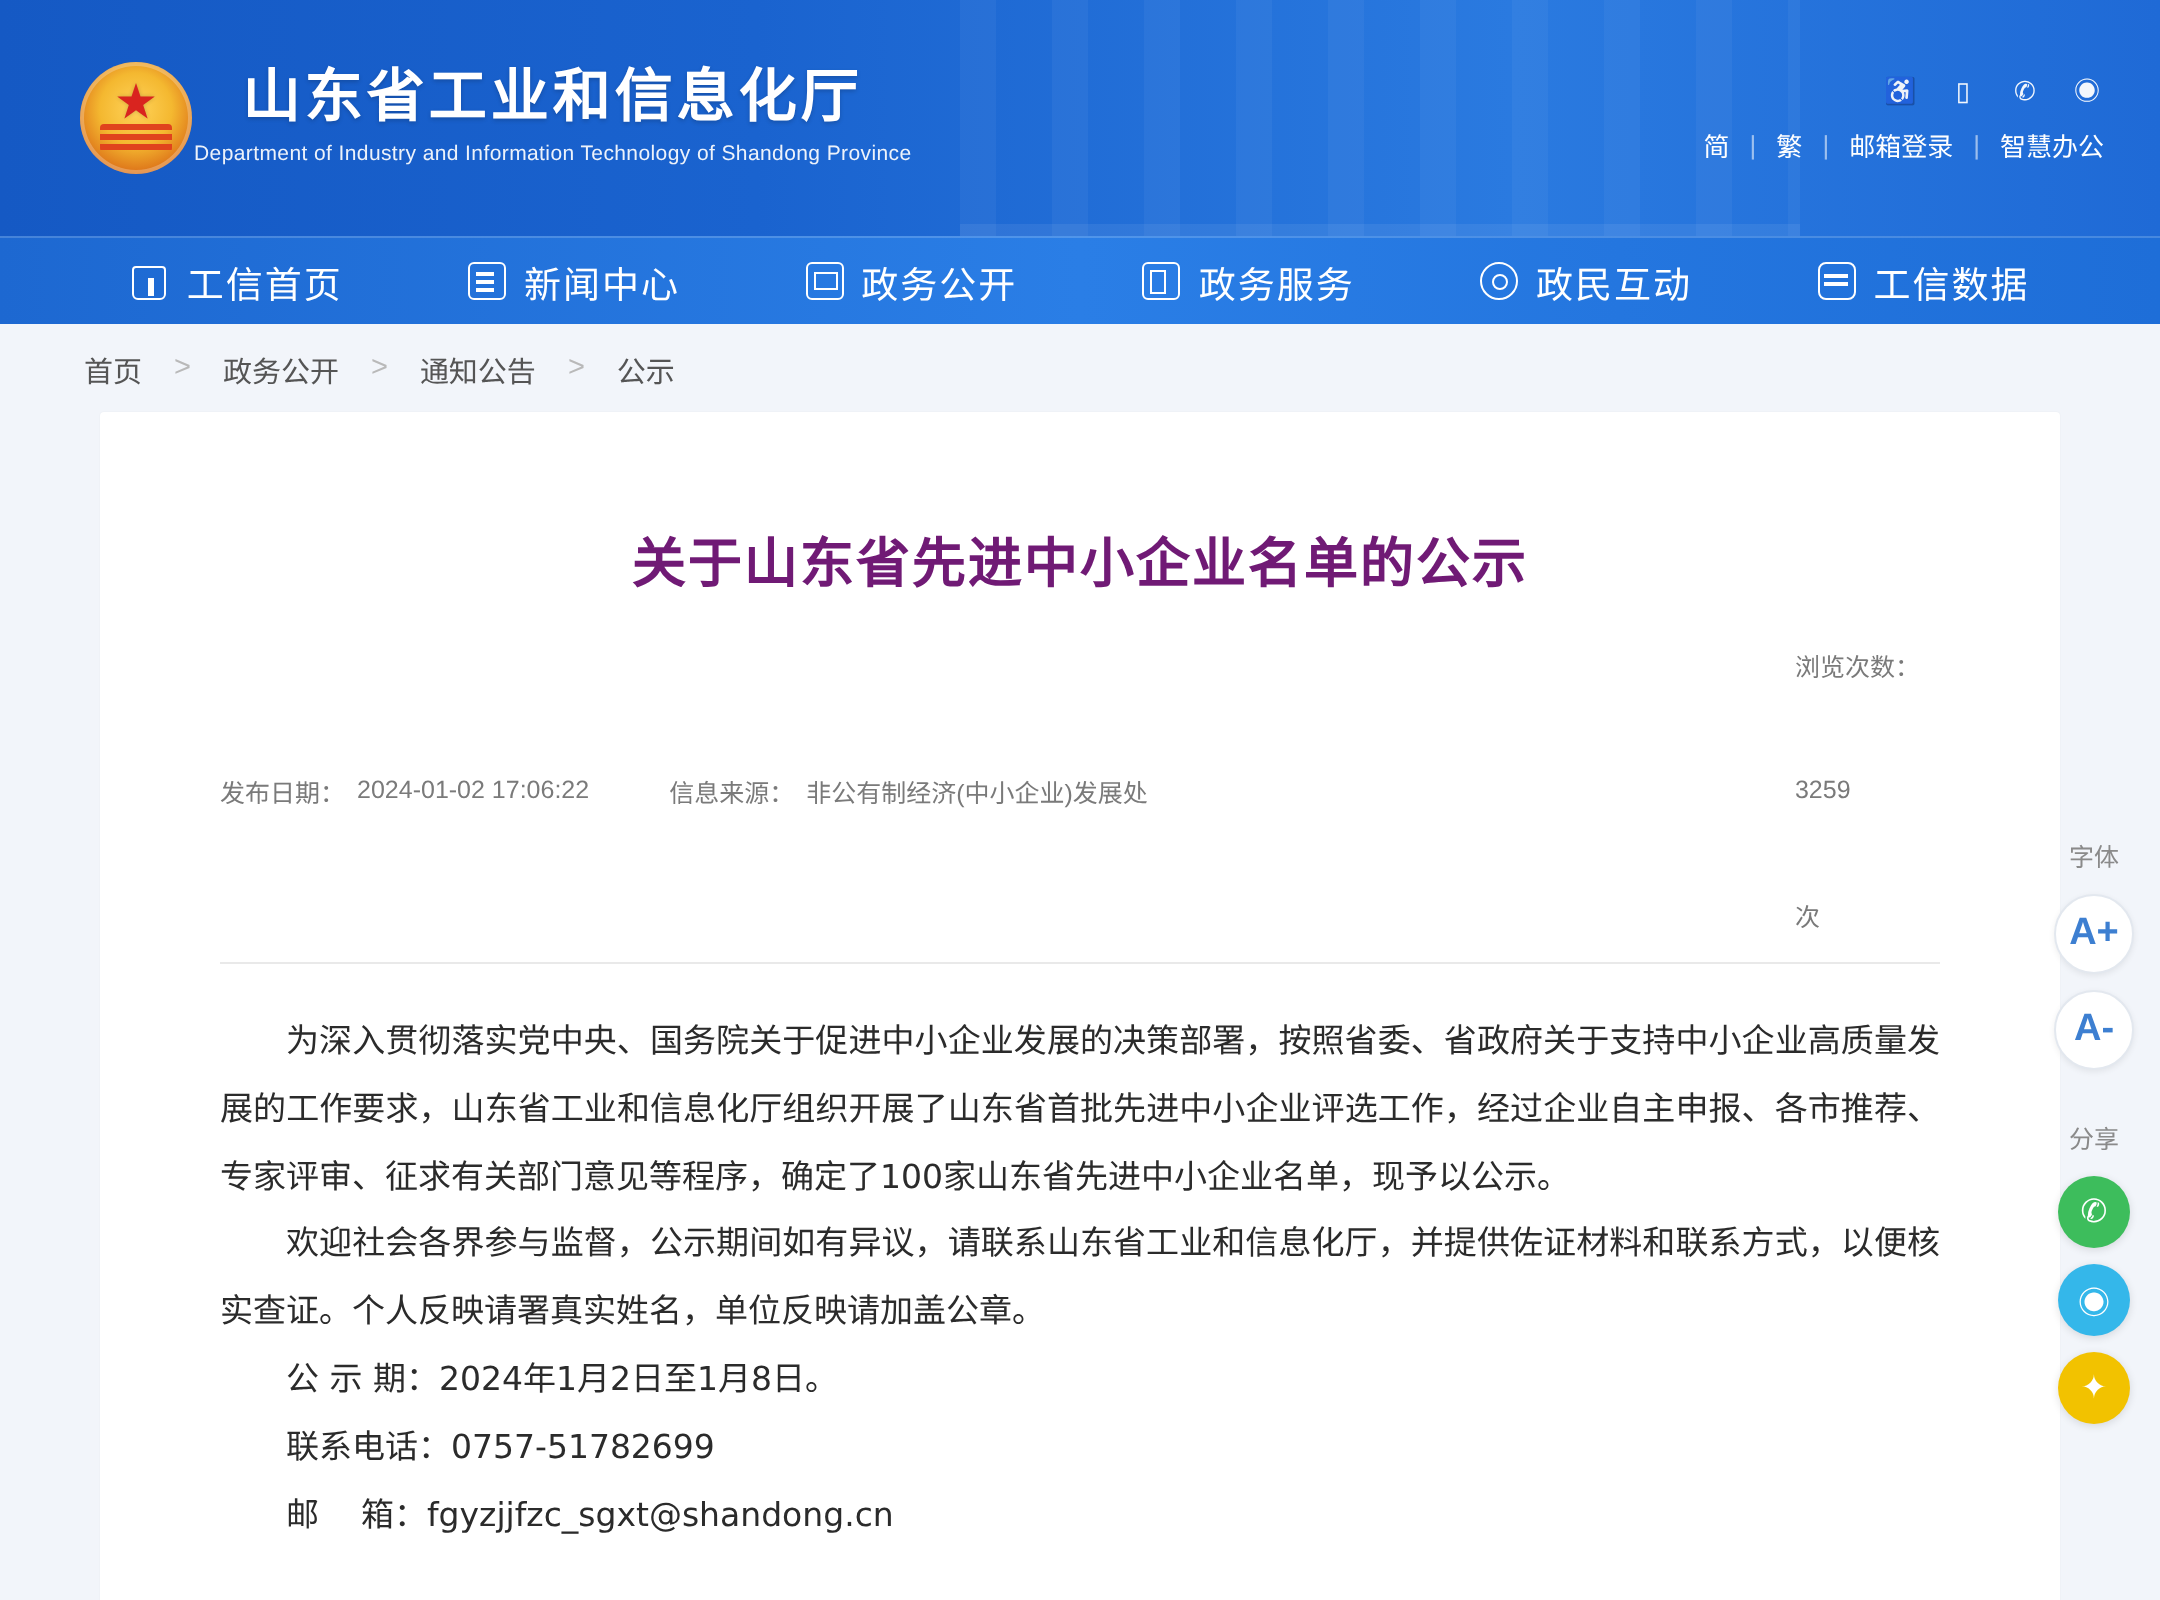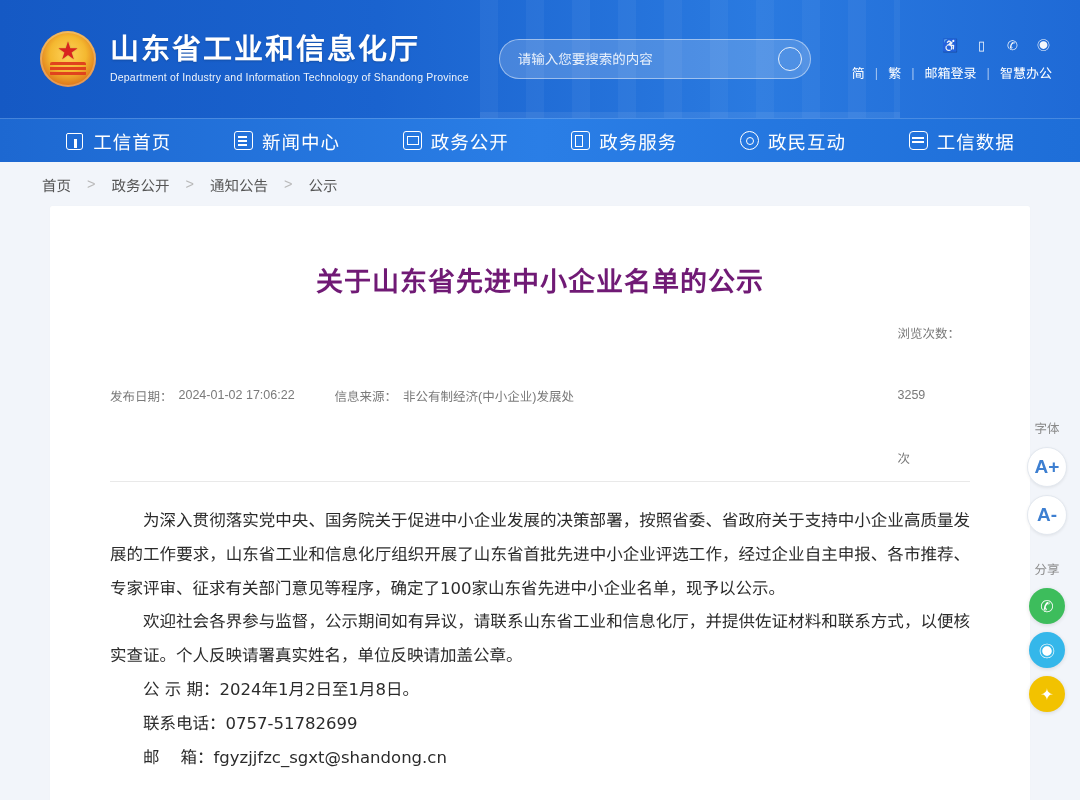--- a/index.html
+++ b/index.html
@@ -26,21 +26,21 @@
       repeating-linear-gradient(90deg, rgba(255,255,255,.06) 0 18px, transparent 18px 46px);
     opacity: .7;
     pointer-events: none;
   }
   .header-inner {
     position: relative; z-index: 2;
     display: flex; align-items: center;
     height: 100%;
     padding: 0 22px 0 40px;
   }
-  .logo-block { display: flex; align-items: center; gap: 14px; }
+  .logo-block { display: flex; align-items: center; gap: 1px; text-align: center; }
   .emblem {
     width: 56px; height: 56px; border-radius: 50%;
     background: radial-gradient(circle at 50% 42%, #ffd35a 0%, #f4b830 42%, #e07c1c 70%, #c8501a 100%);
     position: relative;
     box-shadow: 0 0 0 2px rgba(255,255,255,.25) inset;
     flex: none;
   }
   .emblem::before {
     content: "★";
     position: absolute; left: 0; right: 0; top: 4px;
@@ -233,24 +233,20 @@
 <div class="header">
   <div class="header-inner">
     <div class="logo-block">
       <div class="emblem"></div>
       <div class="site-title">
         <div class="cn">山东省工业和信息化厅</div>
         <div class="en">Department of Industry and Information Technology of Shandong Province</div>
       </div>
     </div>
 
-    <div class="search-box">
-      <input type="text" placeholder="请输入您要搜索的内容" style="">
-      <div class="search-circle"></div>
-    </div>
 
     <div class="header-right">
       <div class="mini-icons">
         <span class="mini-icon">♿</span>
         <span class="mini-icon">▯</span>
         <span class="mini-icon">✆</span>
         <span class="mini-icon">◉</span>
       </div>
       <div class="top-links">
         <a>简</a>

